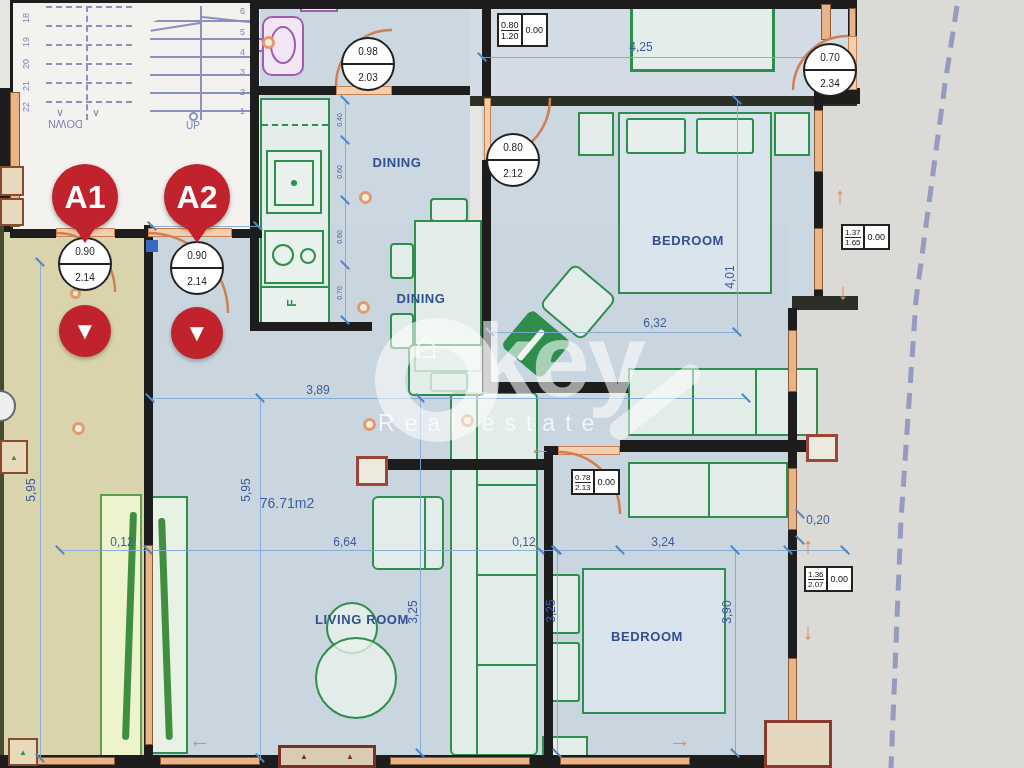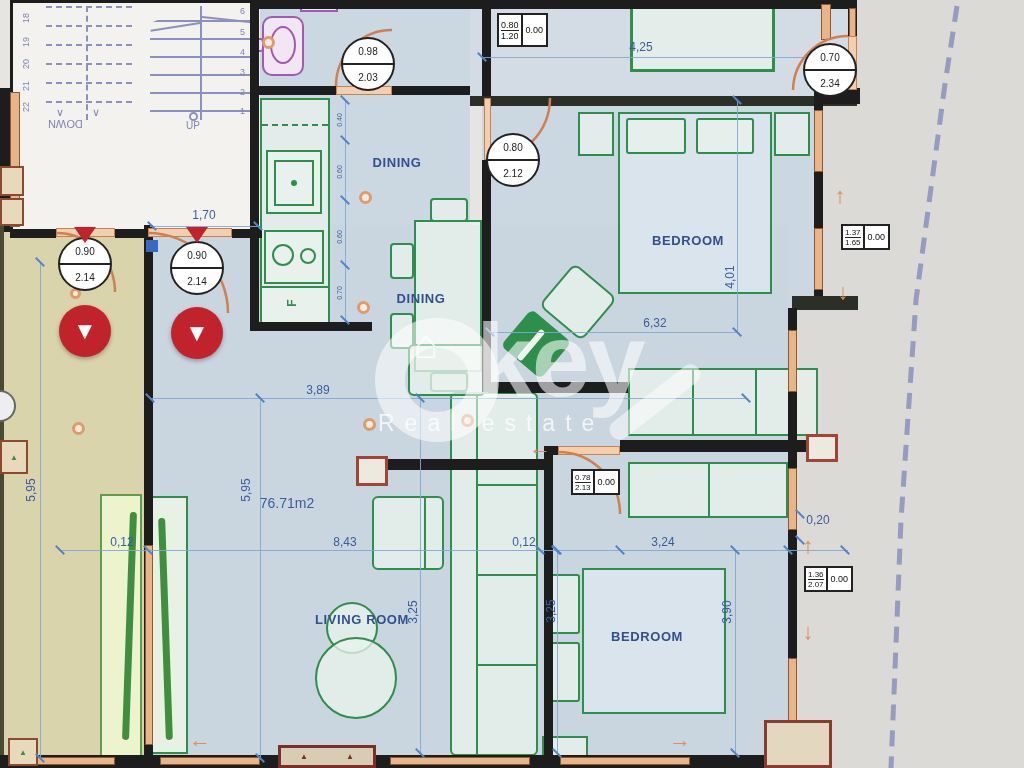--- a/index.html
+++ b/index.html
@@ -251,21 +251,21 @@
 
   <span class="dim ctr" style="left:204px;top:215px">1,70</span>
   <span class="dim ctr" style="left:641px;top:47px">4,25</span>
   <span class="dim ctr" style="left:655px;top:323px">6,32</span>
   <span class="dim ctrR" style="left:730px;top:277px">4,01</span>
   <span class="dim ctr" style="left:318px;top:390px">3,89</span>
   <span class="dim ctrR" style="left:31px;top:490px">5,95</span>
   <span class="dim ctrR" style="left:246px;top:490px">5,95</span>
   <span class="dim ctr" style="left:287px;top:503px;font-size:14px">76.71m2</span>
   <span class="dim ctr" style="left:122px;top:542px">0,12</span>
-  <span class="dim ctr" style="left:345px;top:542px">8,43</span>
+  <span class="dim ctr" style="left:345px;top:542px">6,64</span>
   <span class="dim ctr" style="left:524px;top:542px">0,12</span>
   <span class="dim ctr" style="left:663px;top:542px">3,24</span>
   <span class="dim ctr" style="left:818px;top:520px">0,20</span>
   <span class="dim ctrR" style="left:413px;top:612px">3,25</span>
   <span class="dim ctrR" style="left:551px;top:611px">3,25</span>
   <span class="dim ctrR" style="left:727px;top:612px">3,90</span>
   <span class="dim ctrR" style="left:339px;top:120px;font-size:7px">0.40</span>
   <span class="dim ctrR" style="left:339px;top:172px;font-size:7px">0.60</span>
   <span class="dim ctrR" style="left:339px;top:237px;font-size:7px">0.60</span>
   <span class="dim ctrR" style="left:339px;top:293px;font-size:7px">0.70</span>
@@ -319,21 +319,27 @@
     <span class="sill0">0.00</span>
   </div>
   <div class="specbox" style="left:804px;top:566px;height:26px">
     <span class="wh">
         <span class="w1">1.36</span>
         <span>2.07</span>
       </span>
     <span class="sill0">0.00</span>
   </div>
 
+  <div class="balloon" style="left:52px;top:164px">
+      <span>A1</span>
+    </div>
   <div class="tail" style="left:74px;top:227px"></div>
+  <div class="balloon" style="left:164px;top:164px">
+      <span>A2</span>
+    </div>
   <div class="tail" style="left:186px;top:227px"></div>
   <div class="badge" style="left:59px;top:305px">
       <span>▼</span>
     </div>
   <div class="badge" style="left:171px;top:307px">
       <span>▼</span>
     </div>
 
   <span class="arrow ctr" style="left:840px;top:196px">↑</span>
   <span class="arrow ctr" style="left:843px;top:292px">↓</span>

